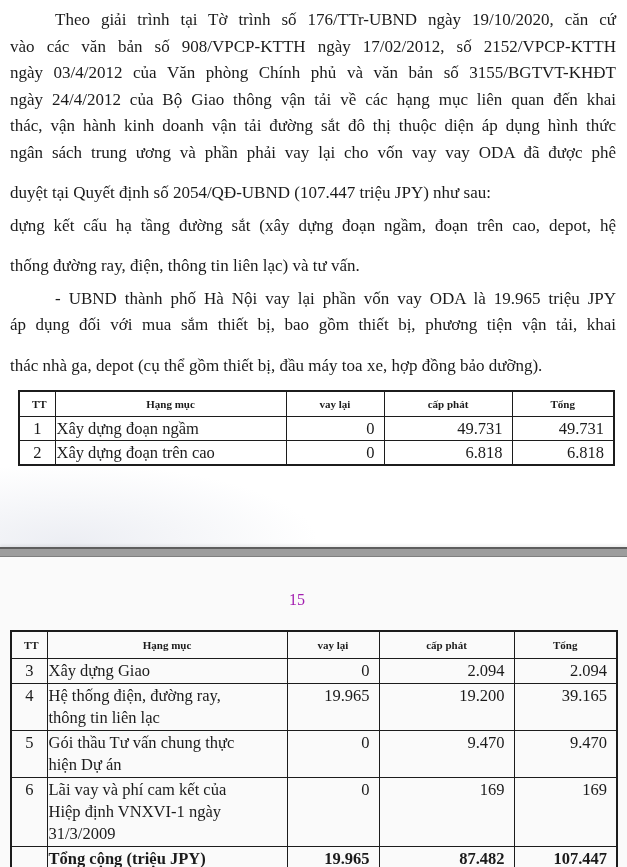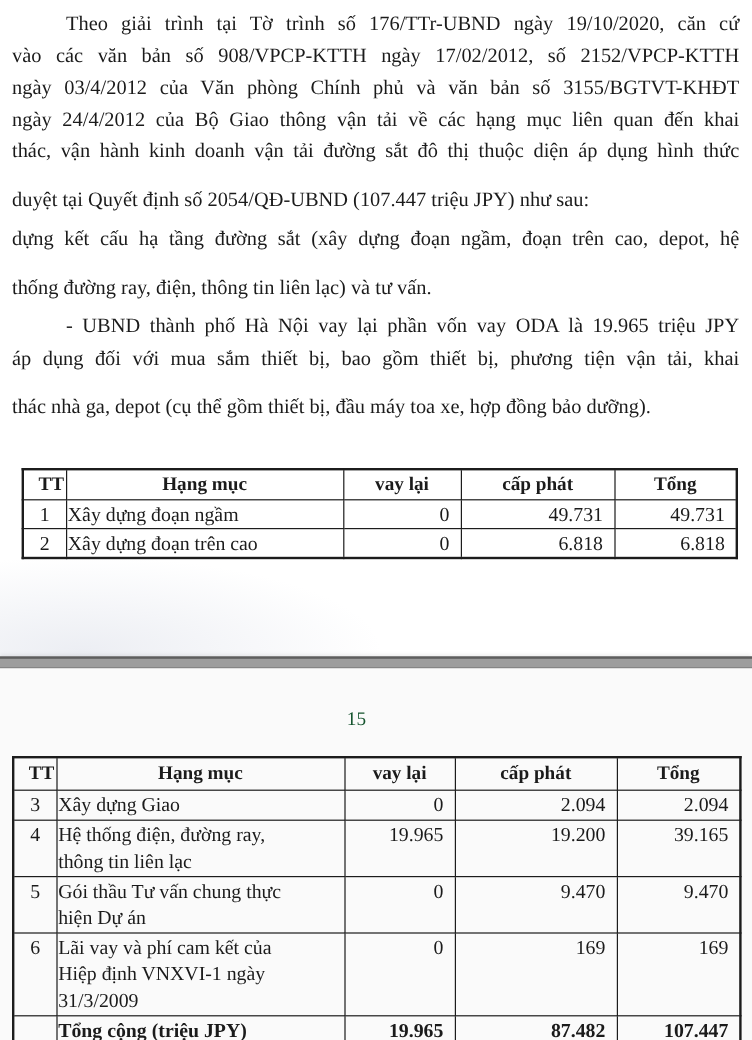--- a/index.html
+++ b/index.html
@@ -53,21 +53,21 @@
   }
   .tbl th, .tbl td {
     border: 1px solid #1c1c1c;
     font-size: 16.5px;
     vertical-align: top;
     overflow: hidden;
   }
   .tbl th {
     font-weight: bold;
     text-align: center;
-    font-size: 16px;
+    font-size: 11px;
     padding: 1px 12px;
   }
   .c-tt  { text-align: center; }
   .c-item { text-align: left; padding-left: 1px; padding-right: 4px; white-space: pre-line; }
   .c-num { text-align: right; padding-right: 9px; }
   
   .tbl1 {
     position: absolute;
     top: 390px; left: 18px;
     width: 597px;
@@ -99,37 +99,38 @@
     top: 557px; left: 0;
     width: 627px; height: 310px;
     background: #fafafa;
   }
   .page-number {
     position: absolute;
     top: 34px; left: 0;
     width: 594px;
     text-align: center;
     font-size: 16px;
-    color: #14532d;
+    color: #a21caf;
   }
 </style>
 </head>
 <body>
 
 <div class="canvas">
 
   <section class="page-a">
     <div class="textblock">
 
       <div class="para">
         <div class="jl indent">Theo giải trình tại Tờ trình số 176/TTr-UBND ngày 19/10/2020, căn cứ</div>
         <div class="jl">vào các văn bản số 908/VPCP-KTTH ngày 17/02/2012, số 2152/VPCP-KTTH</div>
         <div class="jl">ngày 03/4/2012 của Văn phòng Chính phủ và văn bản số 3155/BGTVT-KHĐT</div>
         <div class="jl">ngày 24/4/2012 của Bộ Giao thông vận tải về các hạng mục liên quan đến khai</div>
         <div class="jl">thác, vận hành kinh doanh vận tải đường sắt đô thị thuộc diện áp dụng hình thức</div>
+        <div class="jl">ngân sách trung ương và phần phải vay lại cho vốn vay vay ODA đã được phê</div>
         <div class="jl end">duyệt tại Quyết định số 2054/QĐ-UBND (107.447 triệu JPY) như sau:</div>
       </div>
 
       <div class="para">
         <div class="jl">dựng kết cấu hạ tầng đường sắt (xây dựng đoạn ngầm, đoạn trên cao, depot, hệ</div>
         <div class="jl end">thống đường ray, điện, thông tin liên lạc) và tư vấn.</div>
       </div>
 
       <div class="para">
         <div class="jl indent">- UBND thành phố Hà Nội vay lại phần vốn vay ODA là 19.965 triệu JPY</div>

